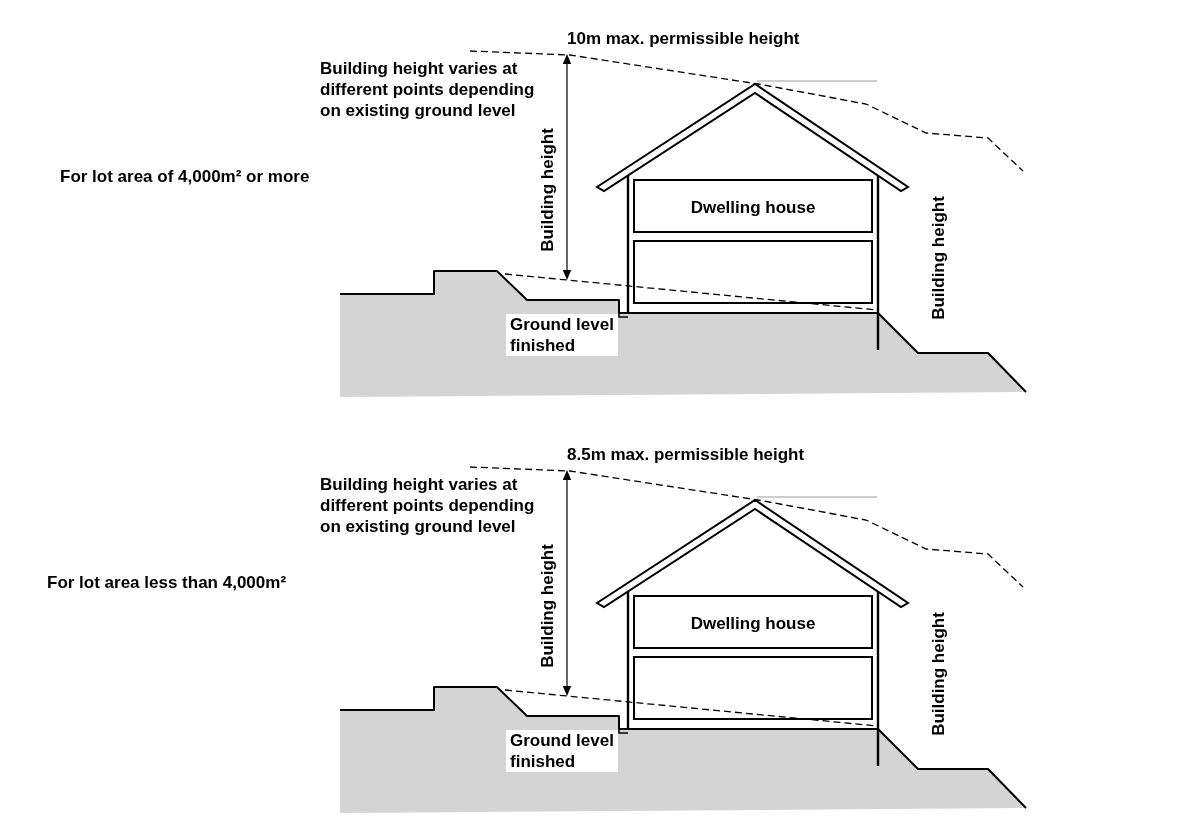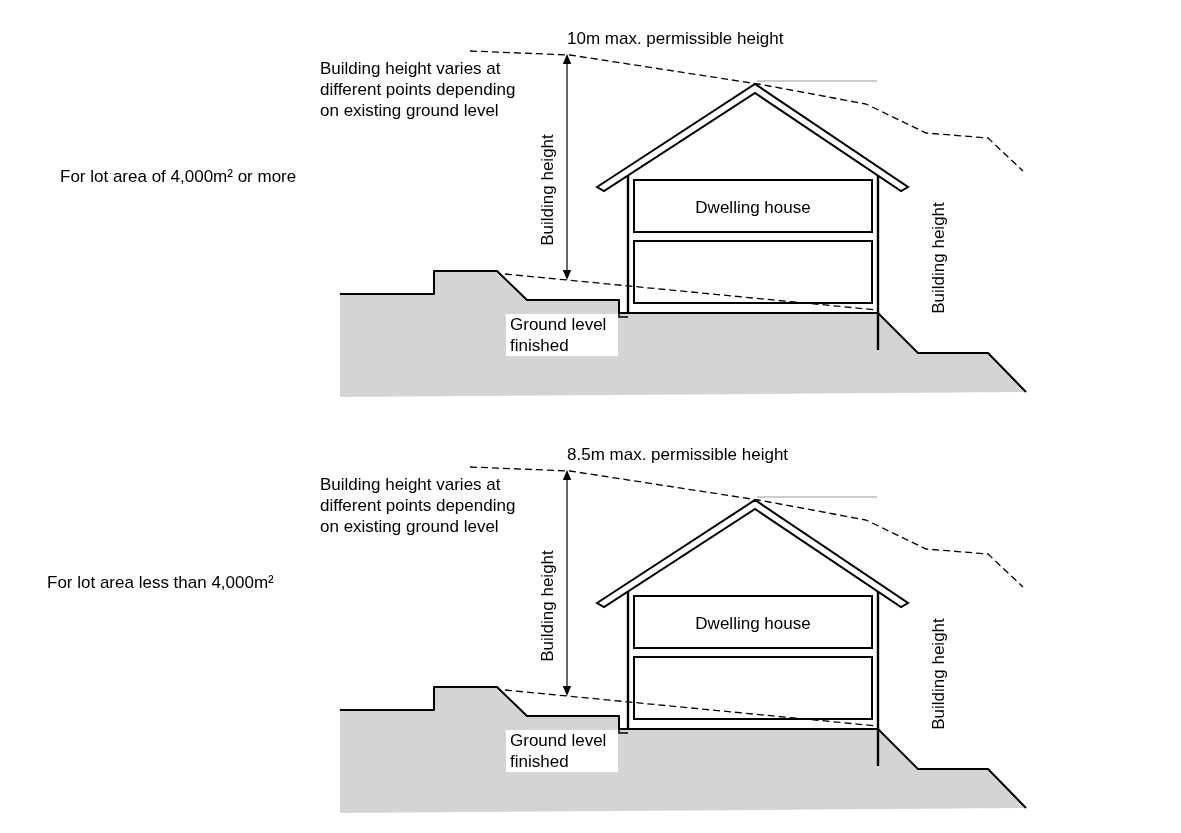--- a/index.html
+++ b/index.html
@@ -1,16 +1,16 @@
 <!DOCTYPE html>
 <html><head>
 <meta charset="utf-8">
 <style>
   html,body { margin:0; padding:0; background:#ffffff; }
-  .page { position:relative; width:1181px; height:833px; background:#ffffff; overflow:hidden; }
+  .page { position:relative; width:1181px; height:833px; background:#ffffff; overflow:hidden;font-weight:bold; }
   svg { display:block; }
   .t    { font-family:"Liberation Sans", sans-serif; font-size:17px; fill:#000000; }
   .mid  { text-anchor:middle; }
   .dash   { fill:none; stroke:#000000; stroke-width:1.3; stroke-dasharray:7 4; }
   .guide  { stroke:#9a9a9a; stroke-width:1; }
   .roof   { fill:#ffffff; stroke:#000000; stroke-width:2; stroke-linejoin:miter; }
   .wall   { stroke:#000000; stroke-width:2.4; }
   .floor  { fill:#ffffff; stroke:#000000; stroke-width:2; }
   .ground { fill:#d4d4d4; stroke:none; }
   .terrain{ fill:none; stroke:#000000; stroke-width:2; stroke-linejoin:round; }

